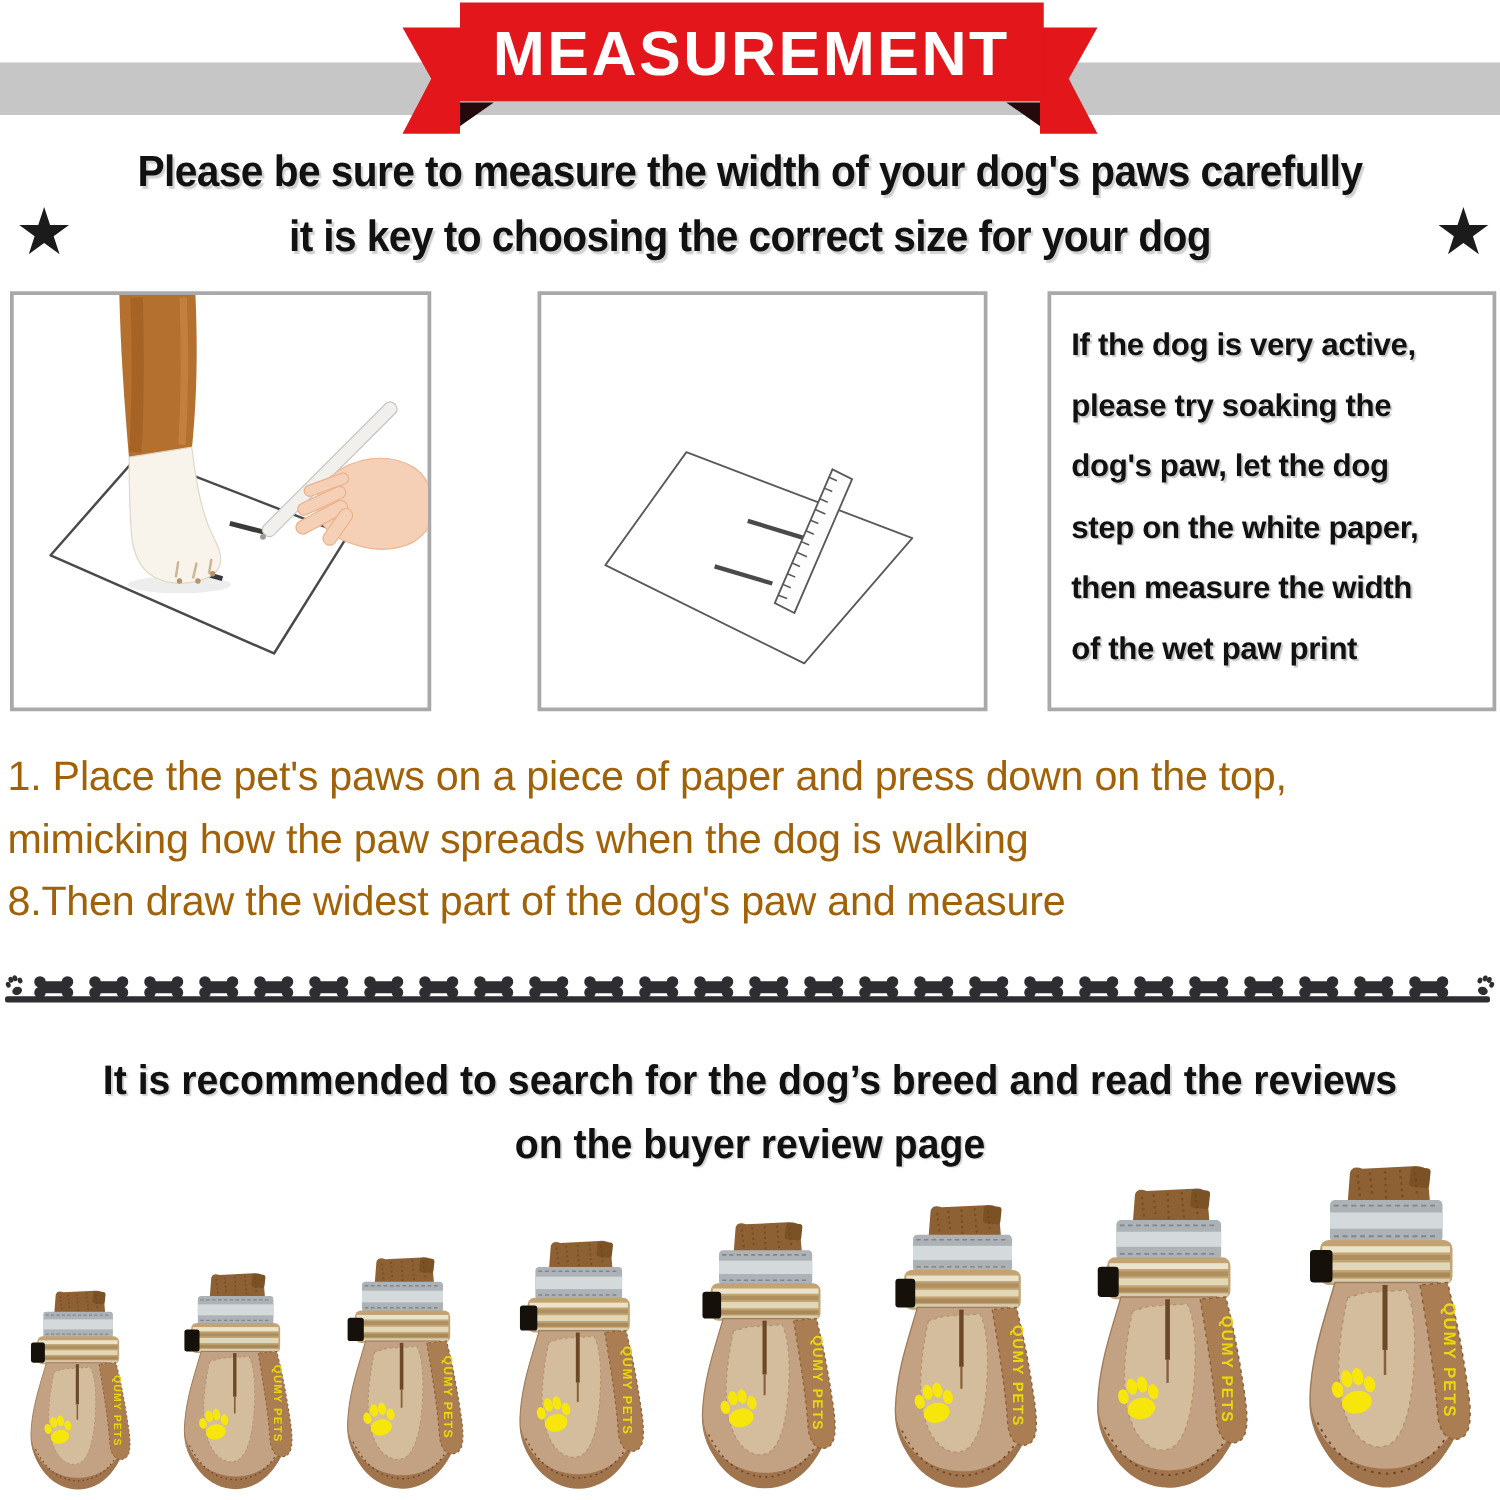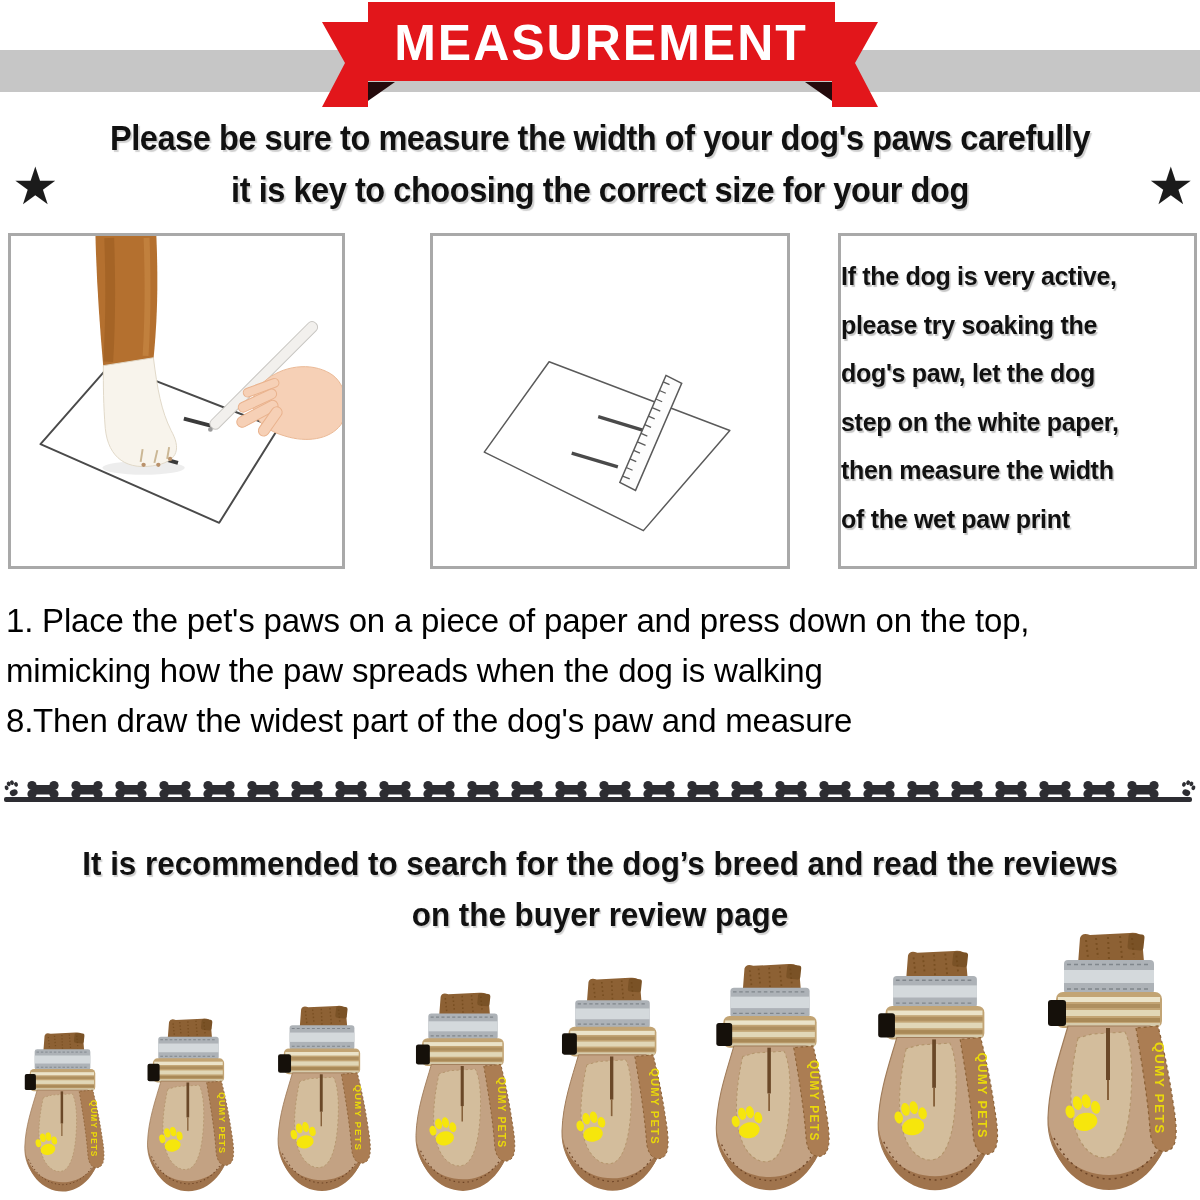--- a/index.html
+++ b/index.html
@@ -16,25 +16,25 @@
             text-shadow:2px 2px 1px rgba(120,120,120,.35);}
   .star{position:absolute;font-size:52px;line-height:52px;color:#1b1b1b;text-shadow:none;}
   .star-left{left:12px;top:160px;}
   .star-right{right:6px;top:160px;}
   
   .panel{position:absolute;top:233px;height:336px;background:#fff;border:3px solid #a9a9a9;box-sizing:border-box;}
   .panel-1{left:8px;width:337px;}
   .panel-2{left:430px;width:360px;}
   .panel-3{left:838px;width:359px;}
   .panel svg{display:block;width:100%;height:100%;}
-  .tip-text{padding:16px 12px 0 0;font-weight:700;font-size:25px;line-height:48.5px;
+  .tip-text{padding:16px 12px 0 16px;font-weight:700;font-size:25px;line-height:48.5px;
             letter-spacing:-.3px;text-shadow:1.5px 1.5px 1px rgba(110,110,110,.4);}
   
   .instructions{position:absolute;left:6px;top:596px;width:1192px;font-size:33px;
-                line-height:50px;letter-spacing:-.2px;color:#000000;}
+                line-height:50px;letter-spacing:-.2px;color:#a16207;}
   
   .divider{position:absolute;left:0;top:774px;width:1200px;height:34px;}
   
   .recommend{position:absolute;left:0;top:838px;width:1200px;text-align:center;
              font-weight:700;font-size:33px;line-height:51px;transform:scaleX(.95);
              transform-origin:center;text-shadow:1.5px 1.5px 1px rgba(120,120,120,.35);}
   
   .boots{position:absolute;left:0;right:0;bottom:6px;height:272px;display:flex;
          align-items:flex-end;justify-content:space-between;padding:0 16px;}
   .boot{display:block;}

